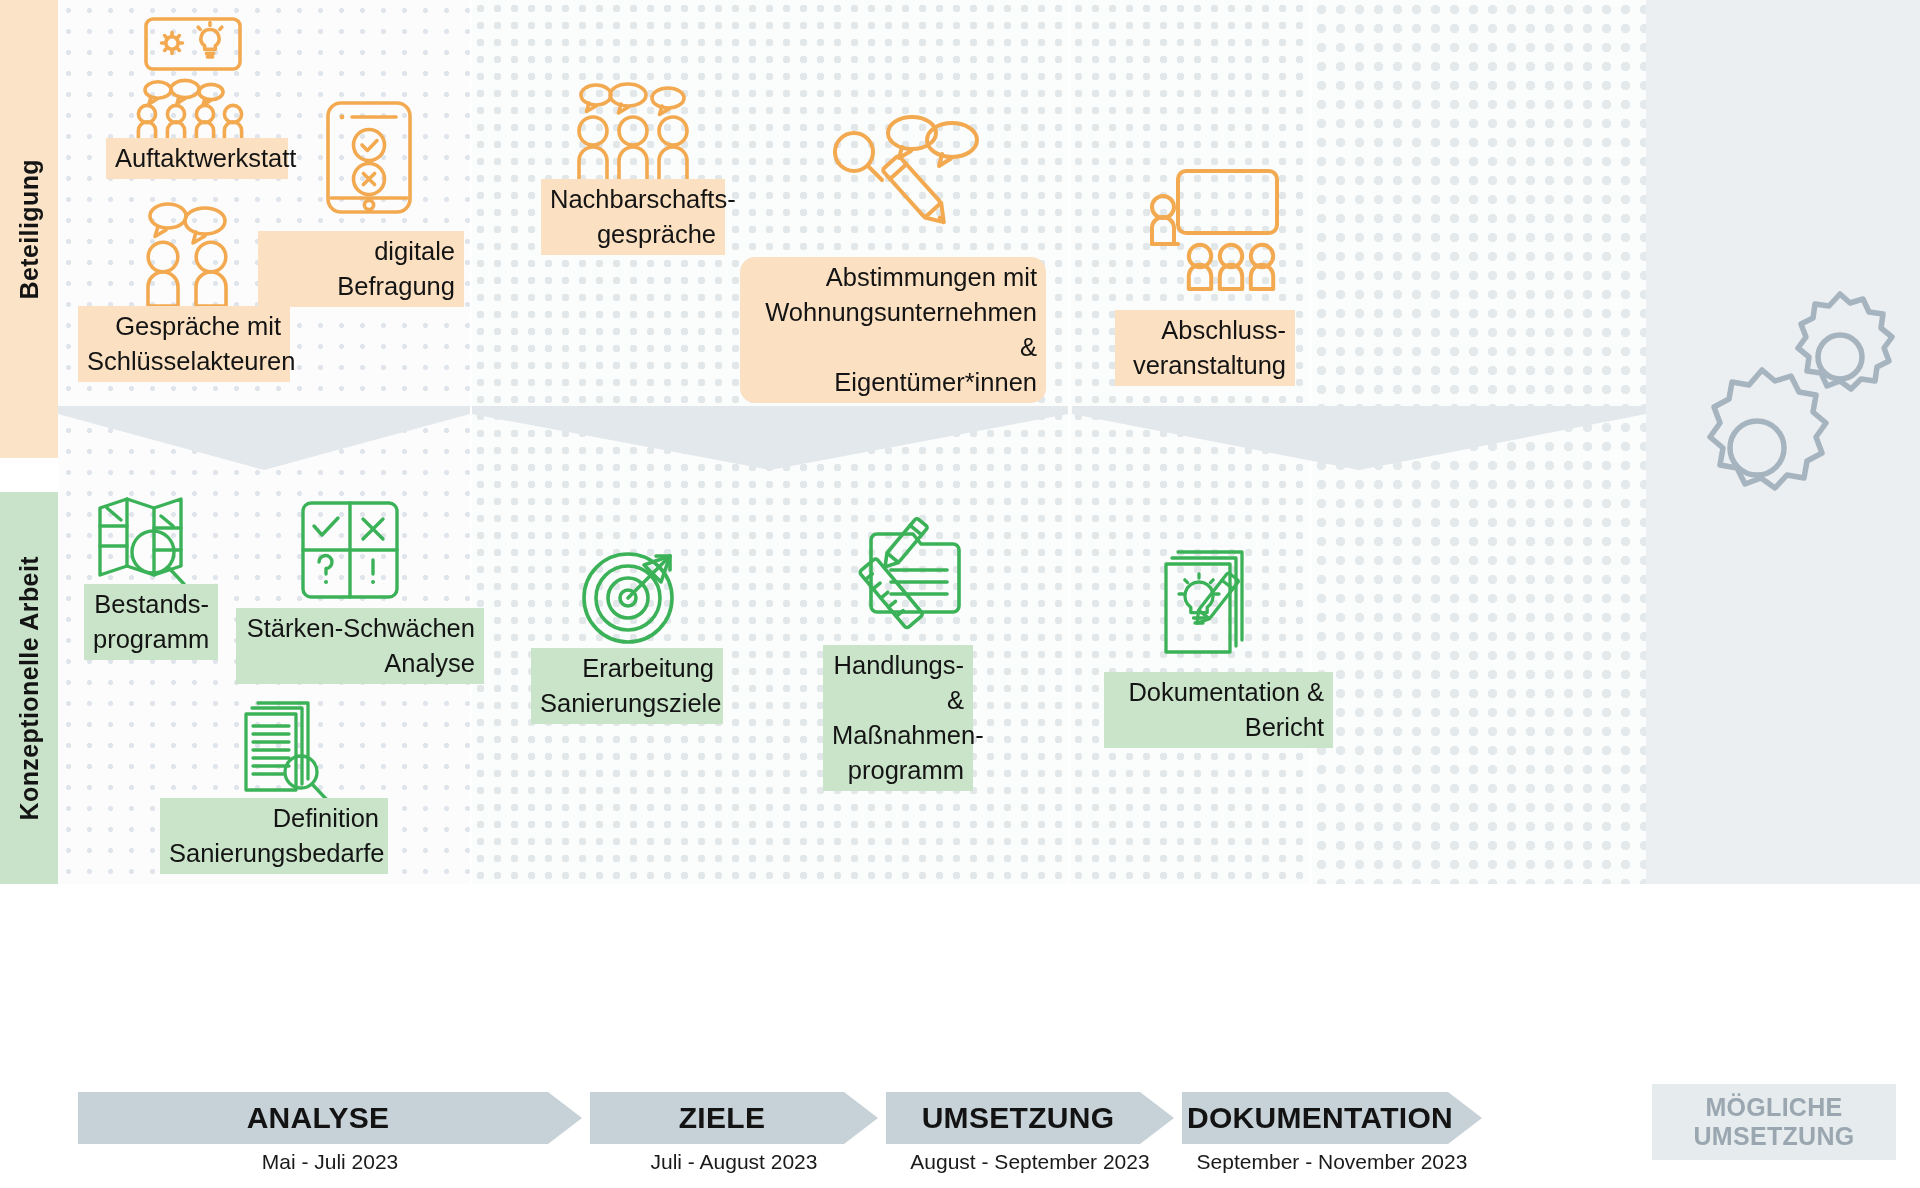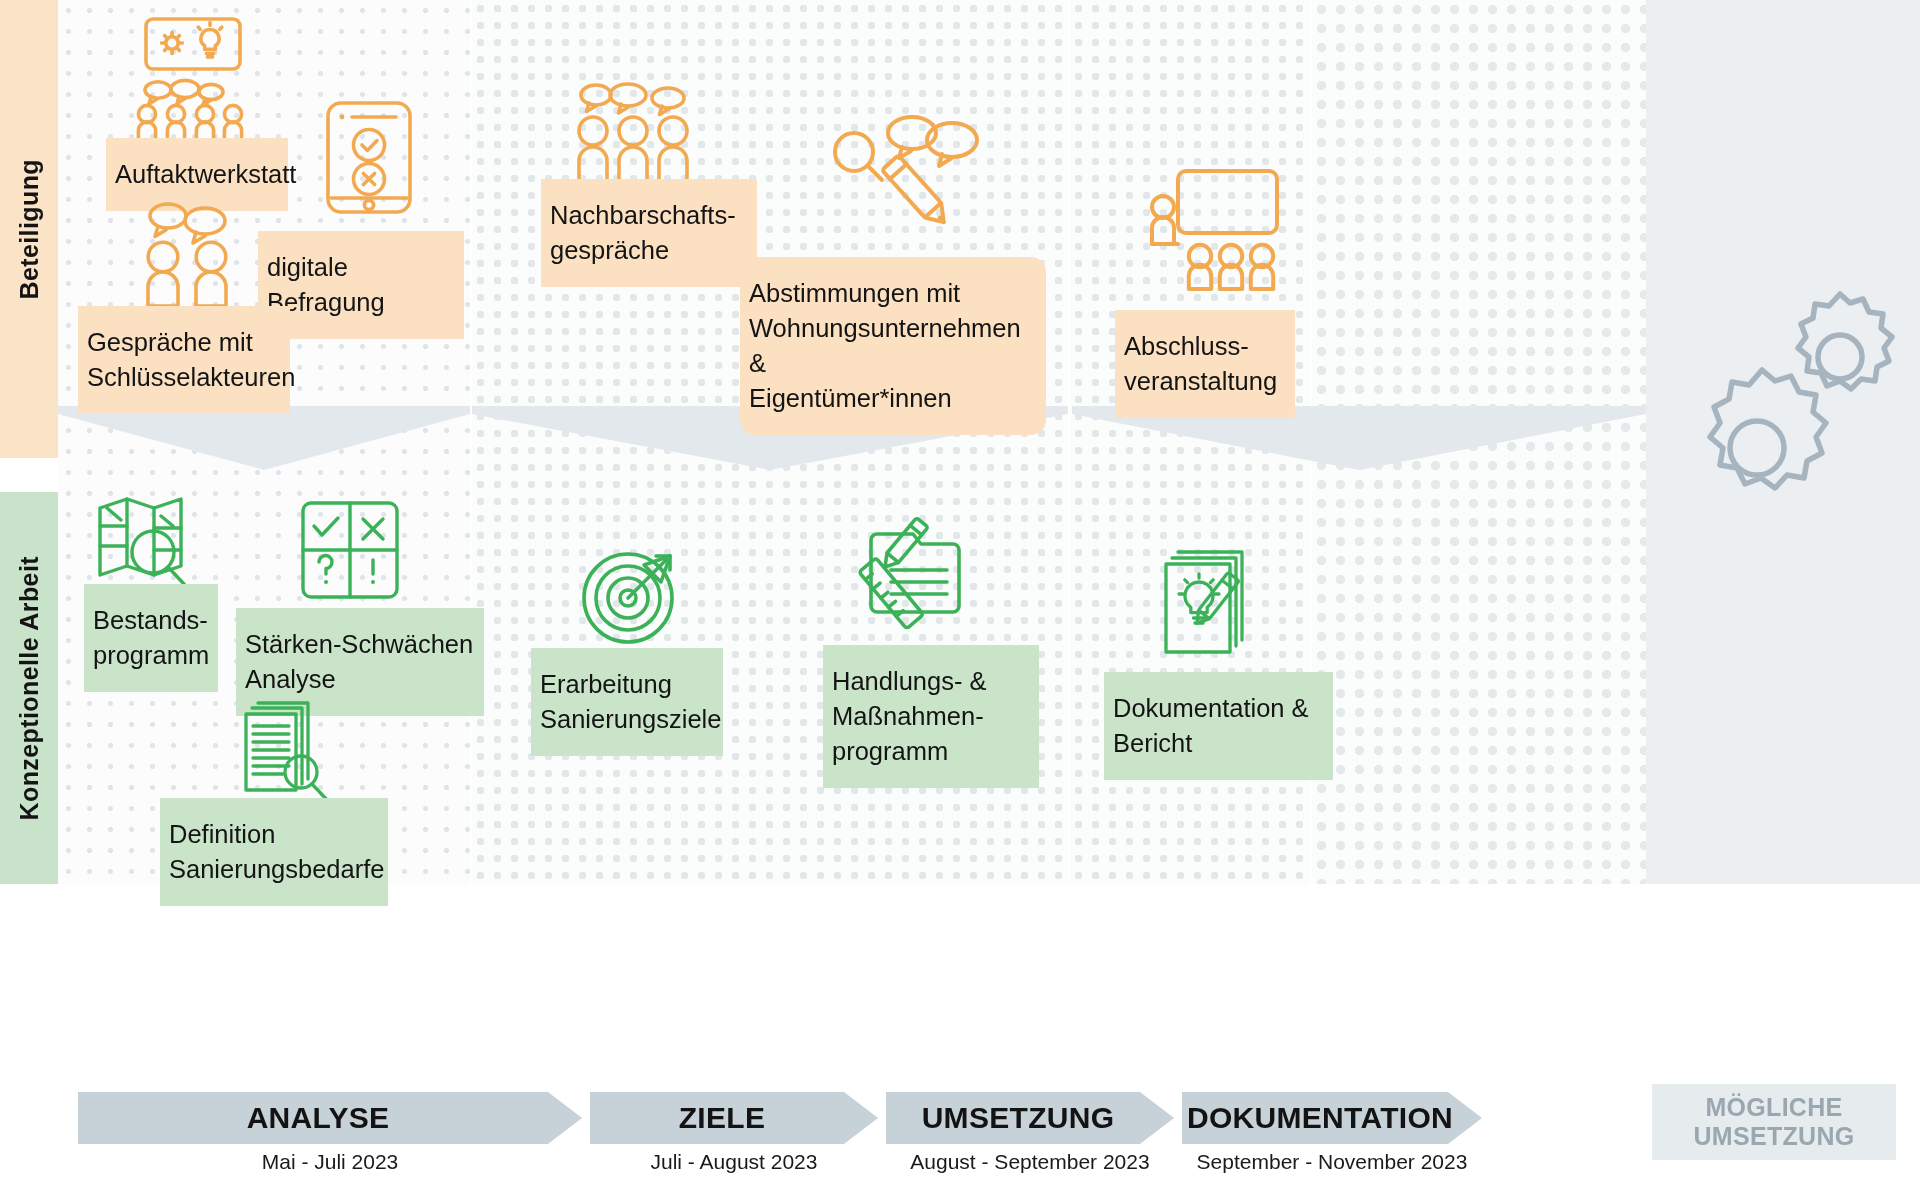--- a/index.html
+++ b/index.html
@@ -49,25 +49,25 @@
   }
   .band-orange{background:#fbe3c8;}
   .band-green{background:#c9e3ca;}
 
   
   .chev{position:absolute;background:#e3e8ec;}
 
   
   .lbl{
     position:absolute;
-    text-align:left;
+    text-align:right;
     font-size:25.5px;
     line-height:35px;
     color:#141414;
-    padding:19px 9px;
+    padding:3px 9px;
     box-sizing:border-box;
     white-space:pre-line;
   }
   .lbl-o{background:#fbe0c2;}
   .lbl-g{background:#c9e4c9;}
 
   
   .phase{position:absolute;height:52px;}
   .phase .arrowbody{
     position:absolute;inset:0;
@@ -216,21 +216,21 @@
       <g transform="translate(42,37)">
           <circle cx="19" cy="16" r="14"></circle>
           <path d="M5 66V46a14 14 0 0 1 28 0v20z"></path>
         </g>
       <g transform="translate(82,37)">
           <circle cx="19" cy="16" r="14"></circle>
           <path d="M5 66V46a14 14 0 0 1 28 0v20z"></path>
         </g>
     </svg>
   </div>
-  <div class="lbl lbl-o" style="left:541px;top:179px;width:216px;">Nachbarschafts-
+  <div class="lbl lbl-o" style="left:541px;top:179px;width:184px;">Nachbarschafts-
 gespräche</div>
 
   <div class="icon" style="left:830px;top:108px;">
     <svg width="160" height="130" viewBox="0 0 160 130" fill="none" stroke="#f2a950" stroke-width="4" stroke-linecap="round" stroke-linejoin="round">
       <ellipse cx="82" cy="25" rx="24" ry="16"></ellipse>
         <path d="M72 39l-3 11 12-7"></path>
       <ellipse cx="122" cy="32" rx="25" ry="17"></ellipse>
         <path d="M112 46l-3 12 12-7.5"></path>
       <circle cx="24" cy="44" r="19"></circle>
         <path d="M37.5 57.5L52 72"></path>
@@ -332,21 +332,21 @@
         <rect x="0" y="10" width="15" height="46" rx="2.5"></rect>
         <path d="M0 20h15"></path>
         <path d="M0 56l7.5 12 7.5-12"></path>
       </g>
       <g transform="translate(4,64) rotate(-40)">
         <rect x="0" y="0" width="22" height="74" rx="3"></rect>
         <path d="M0 10h9M0 22h9M0 34h9M0 46h9M0 58h9"></path>
       </g>
     </svg>
   </div>
-  <div class="lbl lbl-g" style="left:823px;top:645px;width:216px;">Handlungs- &amp;
+  <div class="lbl lbl-g" style="left:823px;top:645px;width:150px;">Handlungs- &amp;
 Maßnahmen-
 programm</div>
 
   <div class="icon" style="left:1163px;top:548px;">
     <svg width="110" height="110" viewBox="0 0 110 110" fill="none" stroke="#3bb258" stroke-width="3.3" stroke-linecap="round" stroke-linejoin="round">
       <path d="M3 16h64v88H3z"></path>
       <path d="M9 10h64v88"></path>
       <path d="M15 4h64v88"></path>
       <g transform="translate(22,30)">
         <path d="M14 4a14 14 0 0 0-8.2 25.4v5.2h16.4v-5.2A14 14 0 0 0 14 4z"></path>

